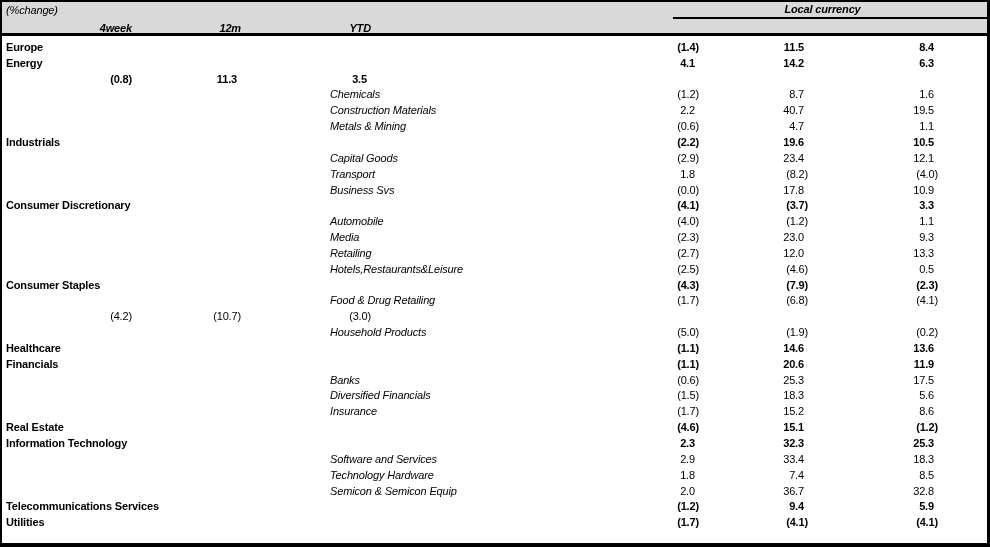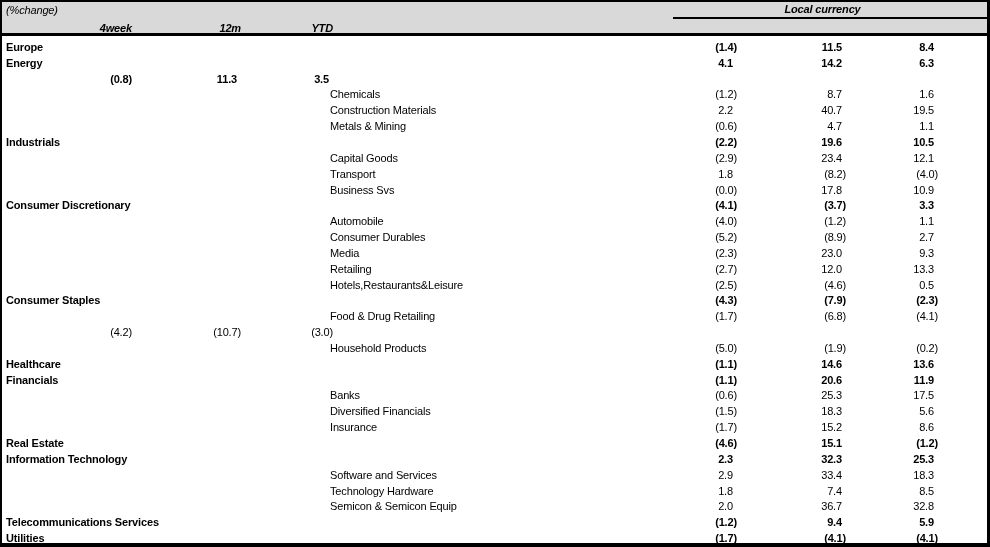--- a/index.html
+++ b/index.html
@@ -55,36 +55,36 @@
     height: 17px;
     display: flex;
     align-items: center;
     padding-right: 35px;
     font-weight: bold;
   }
   .h-industry { flex: 1; padding-left: 4px; }
   
   .c1 { width: 130px; text-align: right; }
   .c2 { width: 109px; text-align: right; }
-  .c3 { width: 92px; text-align: right; }
+  .c3 { width: 92px; text-align: right; margin-left: 38px; }
   
   .tbody {
     position: absolute;
     top: 37px; left: 0; right: 0; bottom: 0;
   }
   .row {
     display: flex;
     align-items: center;
     height: 15.85px;
     padding-right: 49px;
   }
   .row .label { flex: 1; padding-left: 4px; white-space: nowrap; }
   .row.sector { font-weight: bold; }
   .row.sub { font-weight: normal; }
-  .row.sub .label { padding-left: 328px; }
+  .row.sub .label { padding-left: 328px; font-style: italic; }
   .cell { white-space: nowrap; }
   
   .cell { padding-right: 4px; }
   .cell.neg { padding-right: 0; }
   .h-row2 .c1, .h-row2 .c2, .h-row2 .c3 { padding-right: 0; position: relative; }
 </style>
 </head>
 <body>
 
 <div class="table-wrap">
@@ -179,26 +179,20 @@
       <div class="cell c3">3.3</div>
     </div>
 
     <div class="row sub">
       <div class="label">Automobile</div>
       <div class="cell c1 neg">(4.0)</div>
       <div class="cell c2 neg">(1.2)</div>
       <div class="cell c3">1.1</div>
     </div>
 
-    <div class="row sub">
-      <div class="label">Consumer Durables</div>
-      <div class="cell c1 neg">(5.2)</div>
-      <div class="cell c2 neg">(8.9)</div>
-      <div class="cell c3">2.7</div>
-    </div>
 
     <div class="row sub">
       <div class="label">Media</div>
       <div class="cell c1 neg">(2.3)</div>
       <div class="cell c2">23.0</div>
       <div class="cell c3">9.3</div>
     </div>
 
     <div class="row sub">
       <div class="label">Retailing</div>

